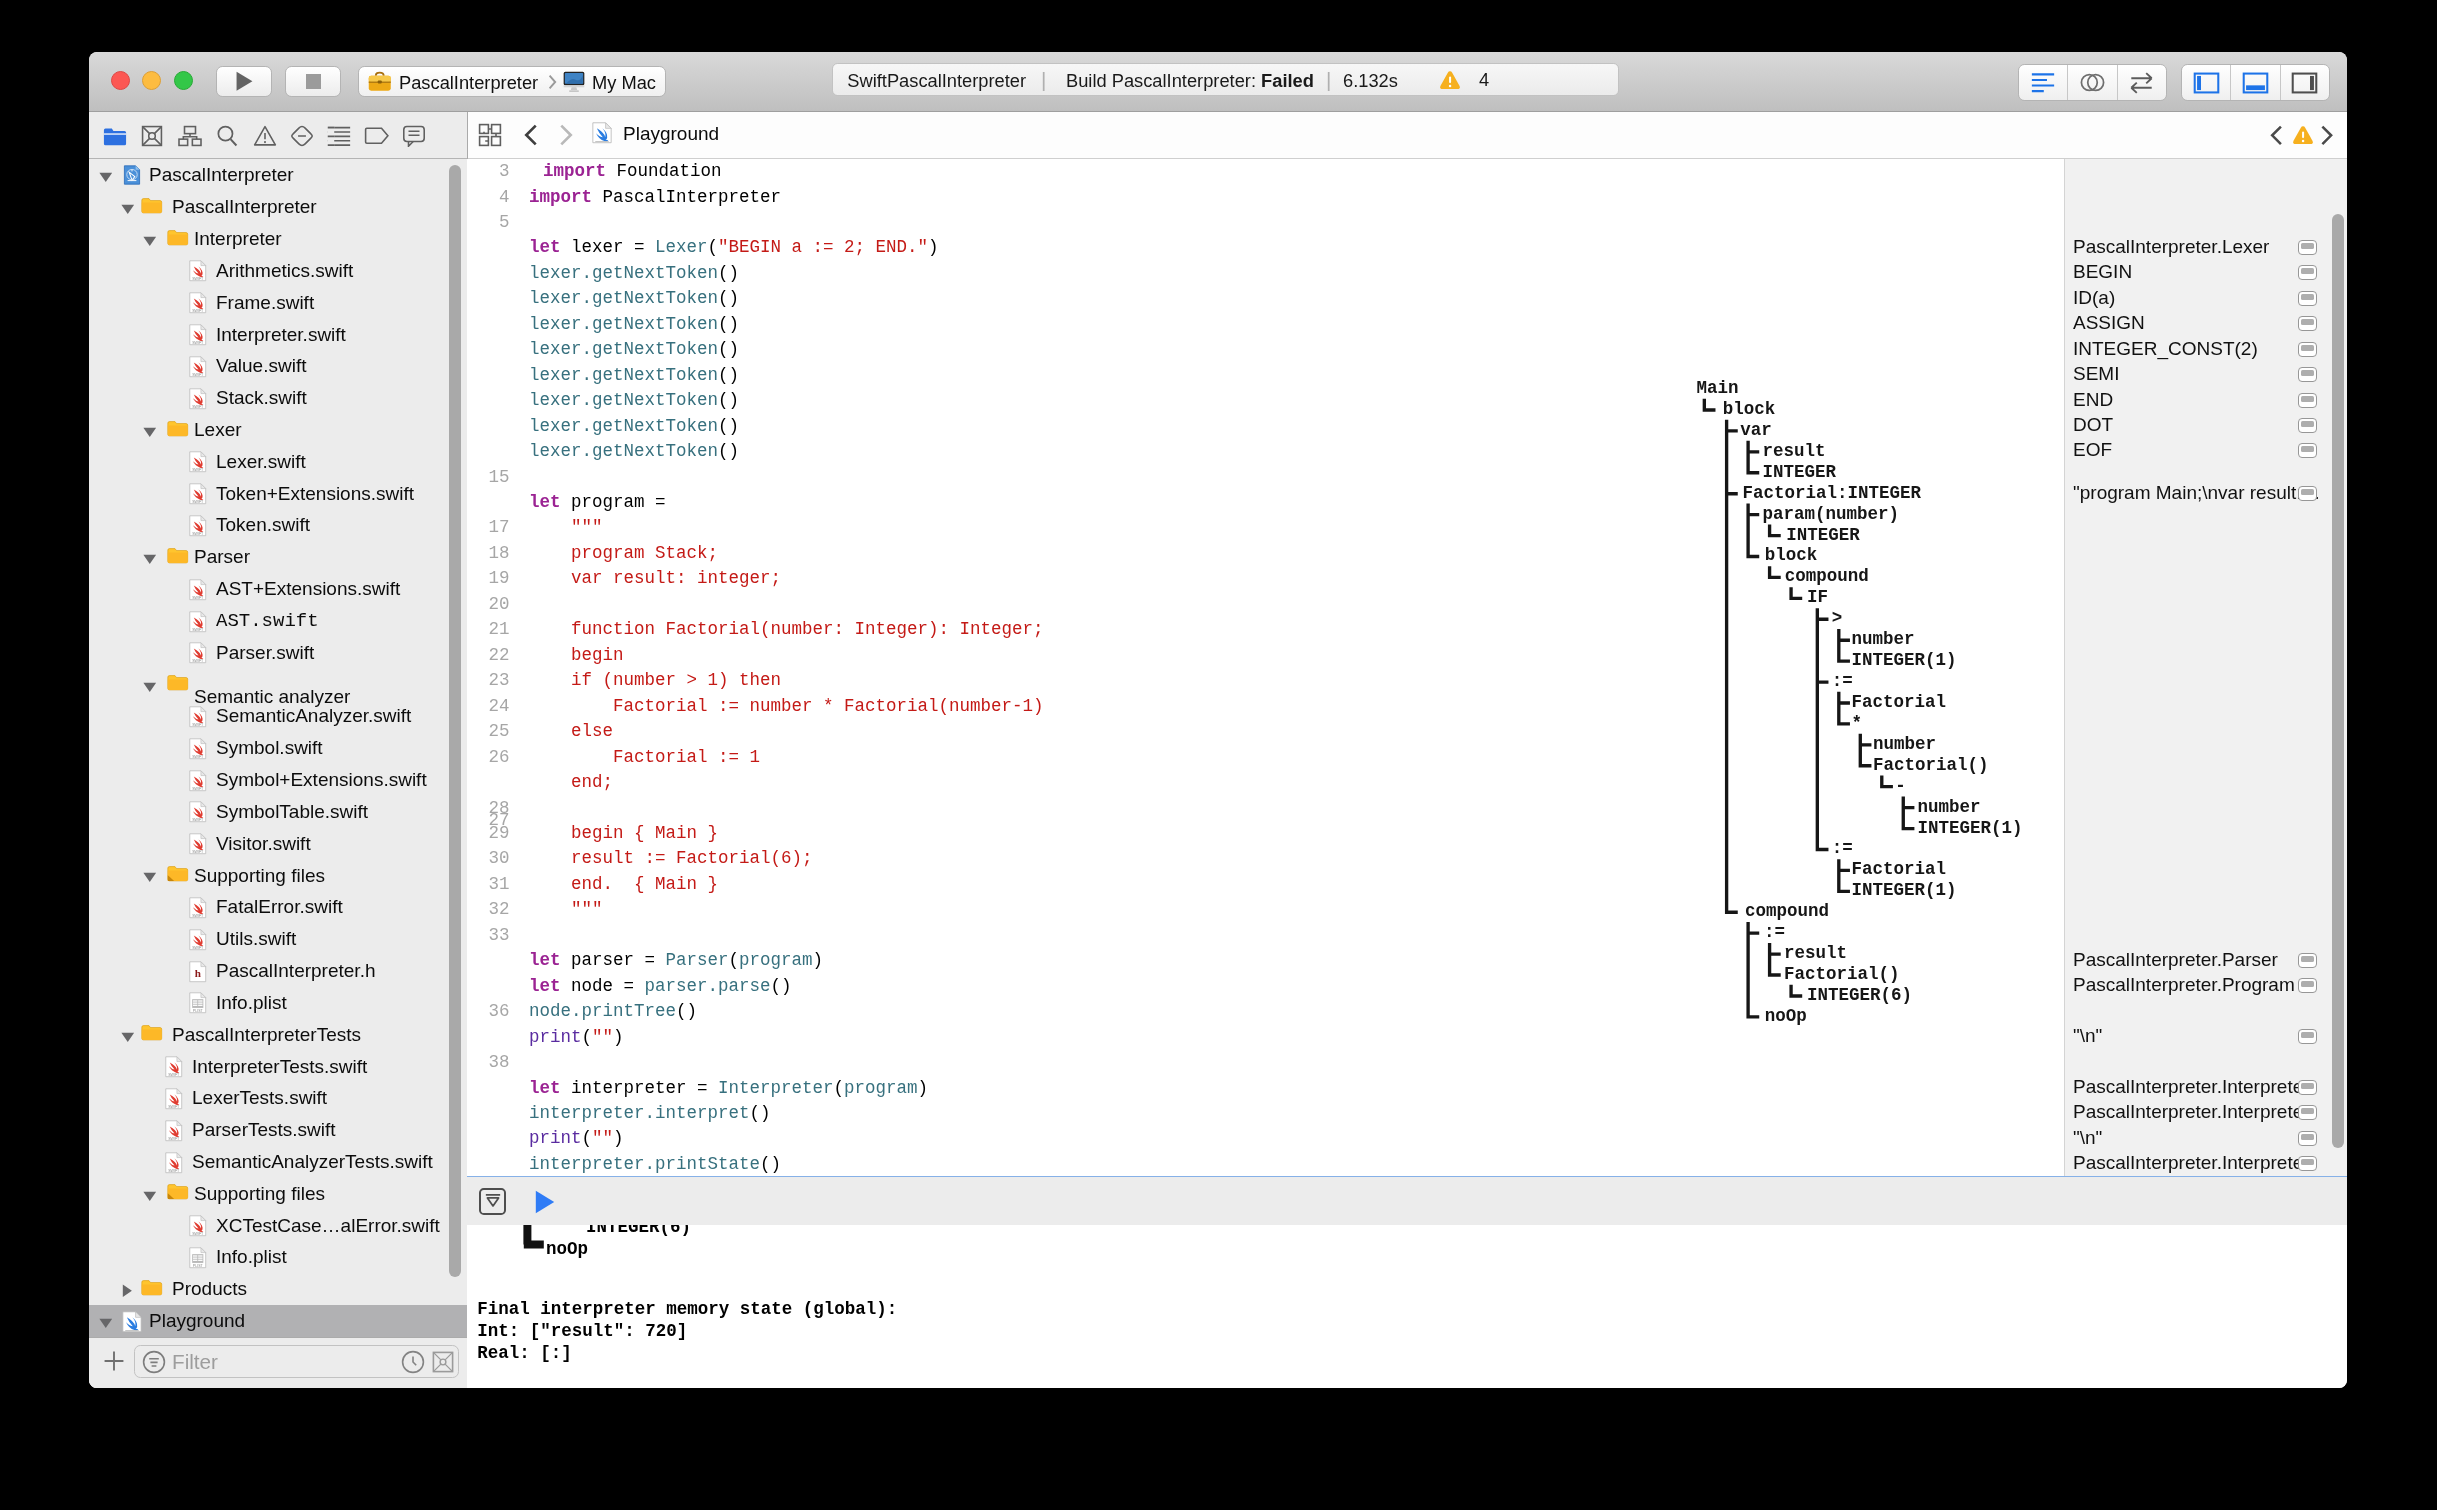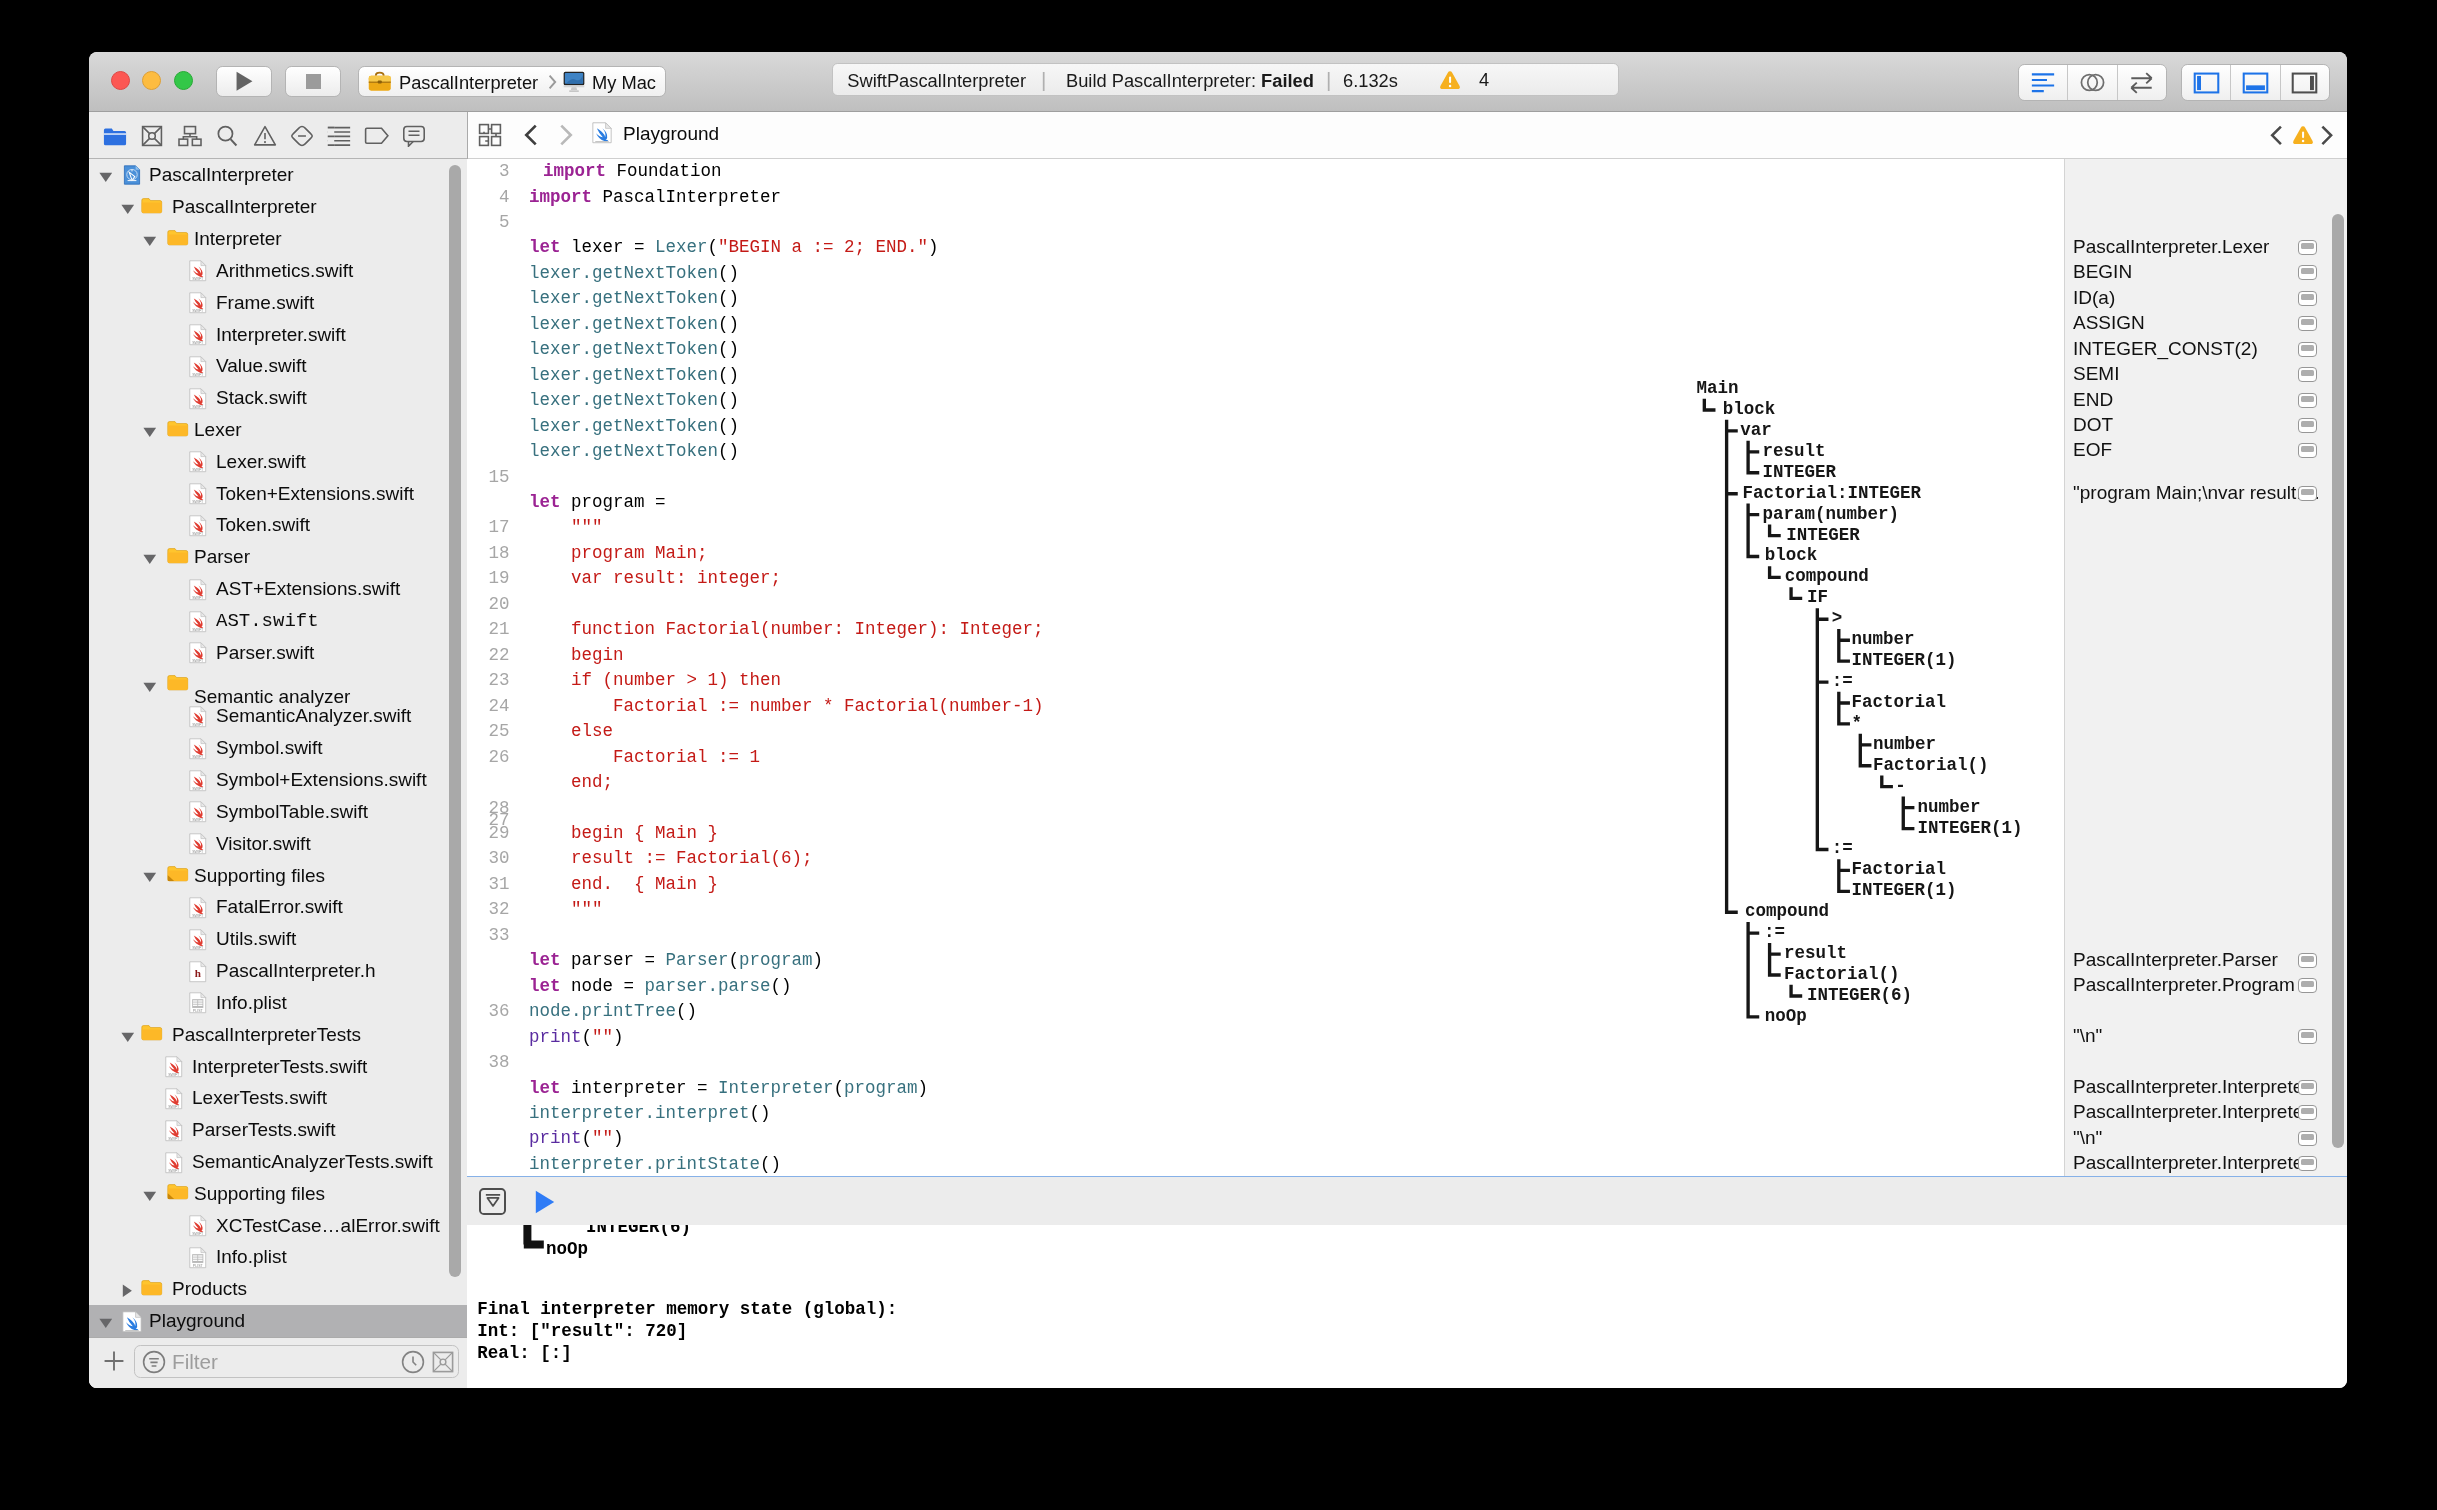--- a/index.html
+++ b/index.html
@@ -550,21 +550,21 @@
 <div class="cl" style="left:62px;top:178px;"><span class="t">lexer.getNextToken</span>()</div>
 <div class="cl" style="left:62px;top:204px;"><span class="t">lexer.getNextToken</span>()</div>
 <div class="cl" style="left:62px;top:229px;"><span class="t">lexer.getNextToken</span>()</div>
 <div class="cl" style="left:62px;top:255px;"><span class="t">lexer.getNextToken</span>()</div>
 <div class="cl" style="left:62px;top:280px;"><span class="t">lexer.getNextToken</span>()</div>
 <div class="ln" style="left:-2.4px;top:306px;">15</div>
 <div class="cl" style="left:62px;top:331px;"><span class="k">let</span> program =</div>
 <div class="ln" style="left:-2.4px;top:356px;">17</div>
 <div class="cl" style="left:62px;top:356px;"><span class="s">    """</span></div>
 <div class="ln" style="left:-2.4px;top:382px;">18</div>
-<div class="cl" style="left:62px;top:382px;"><span class="s">    program Main;</span></div>
+<div class="cl" style="left:62px;top:382px;"><span class="s">    program Stack;</span></div>
 <div class="ln" style="left:-2.4px;top:407px;">19</div>
 <div class="cl" style="left:62px;top:407px;"><span class="s">    var result: integer;</span></div>
 <div class="ln" style="left:-2.4px;top:433px;">20</div>
 <div class="ln" style="left:-2.4px;top:458px;">21</div>
 <div class="cl" style="left:62px;top:458px;"><span class="s">    function Factorial(number: Integer): Integer;</span></div>
 <div class="ln" style="left:-2.4px;top:484px;">22</div>
 <div class="cl" style="left:62px;top:484px;"><span class="s">    begin</span></div>
 <div class="ln" style="left:-2.4px;top:509px;">23</div>
 <div class="cl" style="left:62px;top:509px;"><span class="s">    if (number &gt; 1) then</span></div>
 <div class="ln" style="left:-2.4px;top:535px;">24</div>

